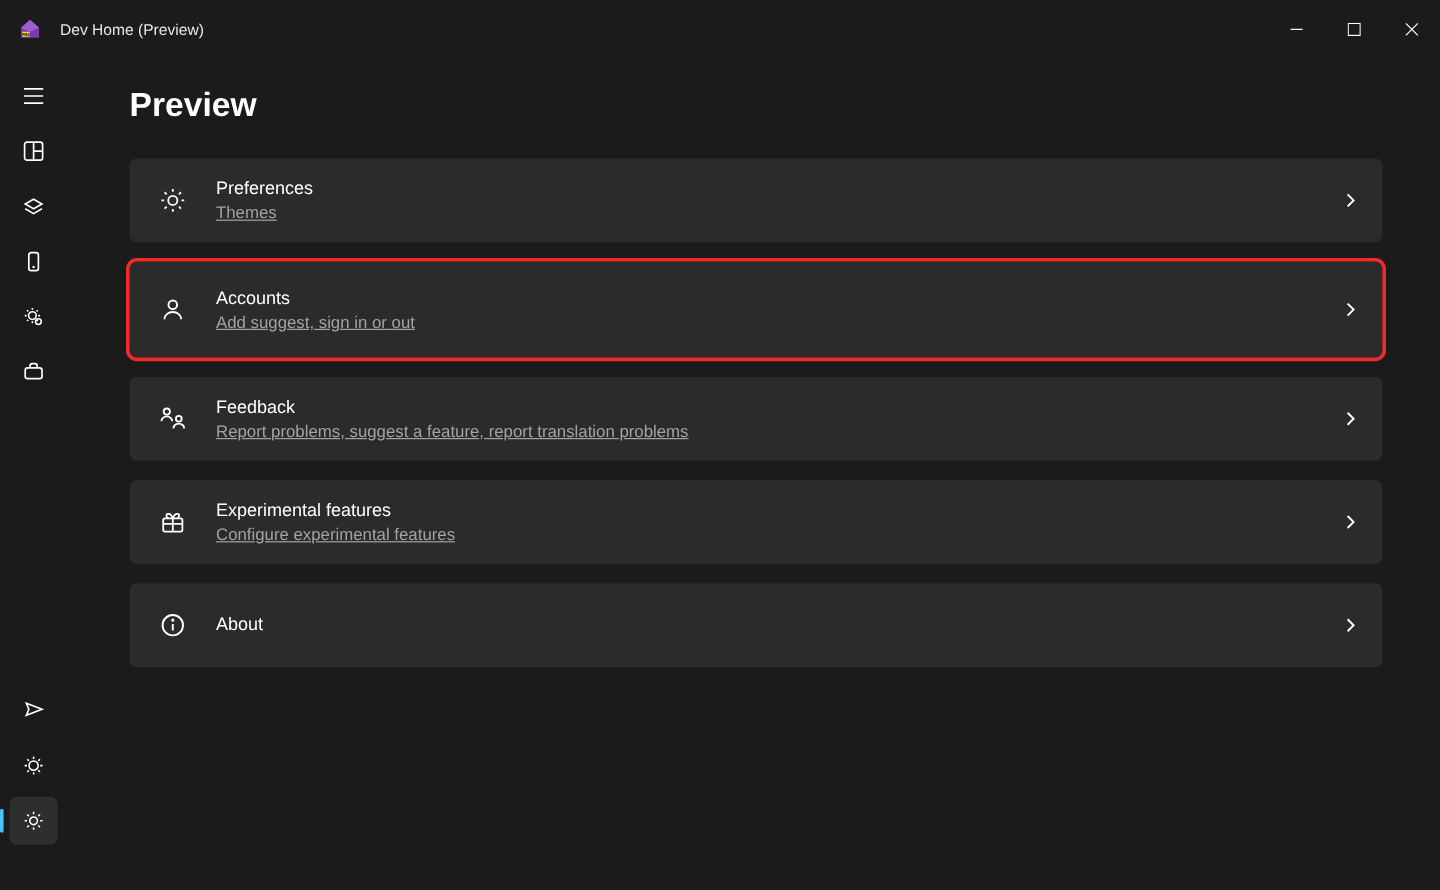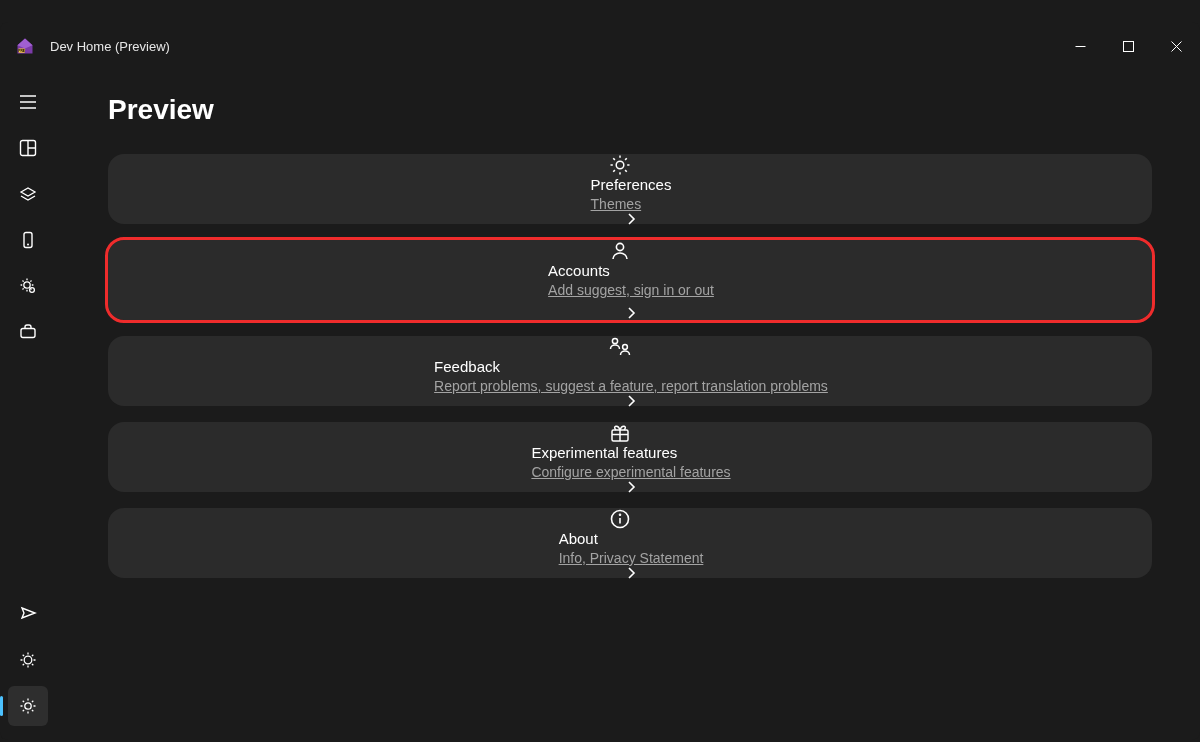--- a/index.html
+++ b/index.html
@@ -11,21 +11,20 @@
   }
   .window {
     width: 1200px;
     height: 718px;
     background: #1b1b1b;
     display: flex;
     flex-direction: column;
     border-radius: 8px;
     overflow: hidden;
     position: relative;
-    margin-top: 22px;
   }
   
   .titlebar {
     height: 48px;
     display: flex;
     align-items: center;
     padding-left: 14px;
     background: #1b1b1b;
   }
   .titlebar .app-icon {
@@ -92,28 +91,27 @@
     overflow: auto;
   }
   .page-title {
     font-size: 28px;
     font-weight: 600;
     margin-bottom: 28px;
     color: #ffffff;
   }
   .card {
     background: #2b2b2b;
-    border-radius: 16px;
+    border-radius: 6px;
     height: 70px;
     display: flex;
     align-items: center;
     padding: 0 20px 0 22px;
     margin-bottom: 16px;
     cursor: pointer;
-    flex-direction: column;
   }
   .card.highlighted {
     height: 80px;
     outline: 3px solid #ef2c2c;
     outline-offset: 0;
     justify-content: flex-end;
   }
   .card-icon {
     width: 28px;
     display: flex; align-items: center; justify-content: center;
@@ -319,21 +317,20 @@
       <div class="card">
         <div class="card-icon">
           <svg width="22" height="22" viewBox="0 0 22 22" fill="none" stroke="#fff" stroke-width="1.6">
             <circle cx="11" cy="11" r="8.5"></circle>
             <line x1="11" y1="10" x2="11" y2="15.5"></line>
             <circle cx="11" cy="6.8" r="0.5" fill="#fff"></circle>
           </svg>
         </div>
         <div class="card-text">
           <div class="card-title">About</div>
-          <div class="card-sub">Info, Privacy Statement</div>
         </div>
         <div class="chevron">
           <svg width="14" height="14" viewBox="0 0 14 14" fill="none" stroke="#fff" stroke-width="1.6">
               <polyline points="5 2 10 7 5 12"></polyline>
             </svg>
         </div>
       </div>
 
     </div>
   </div>

